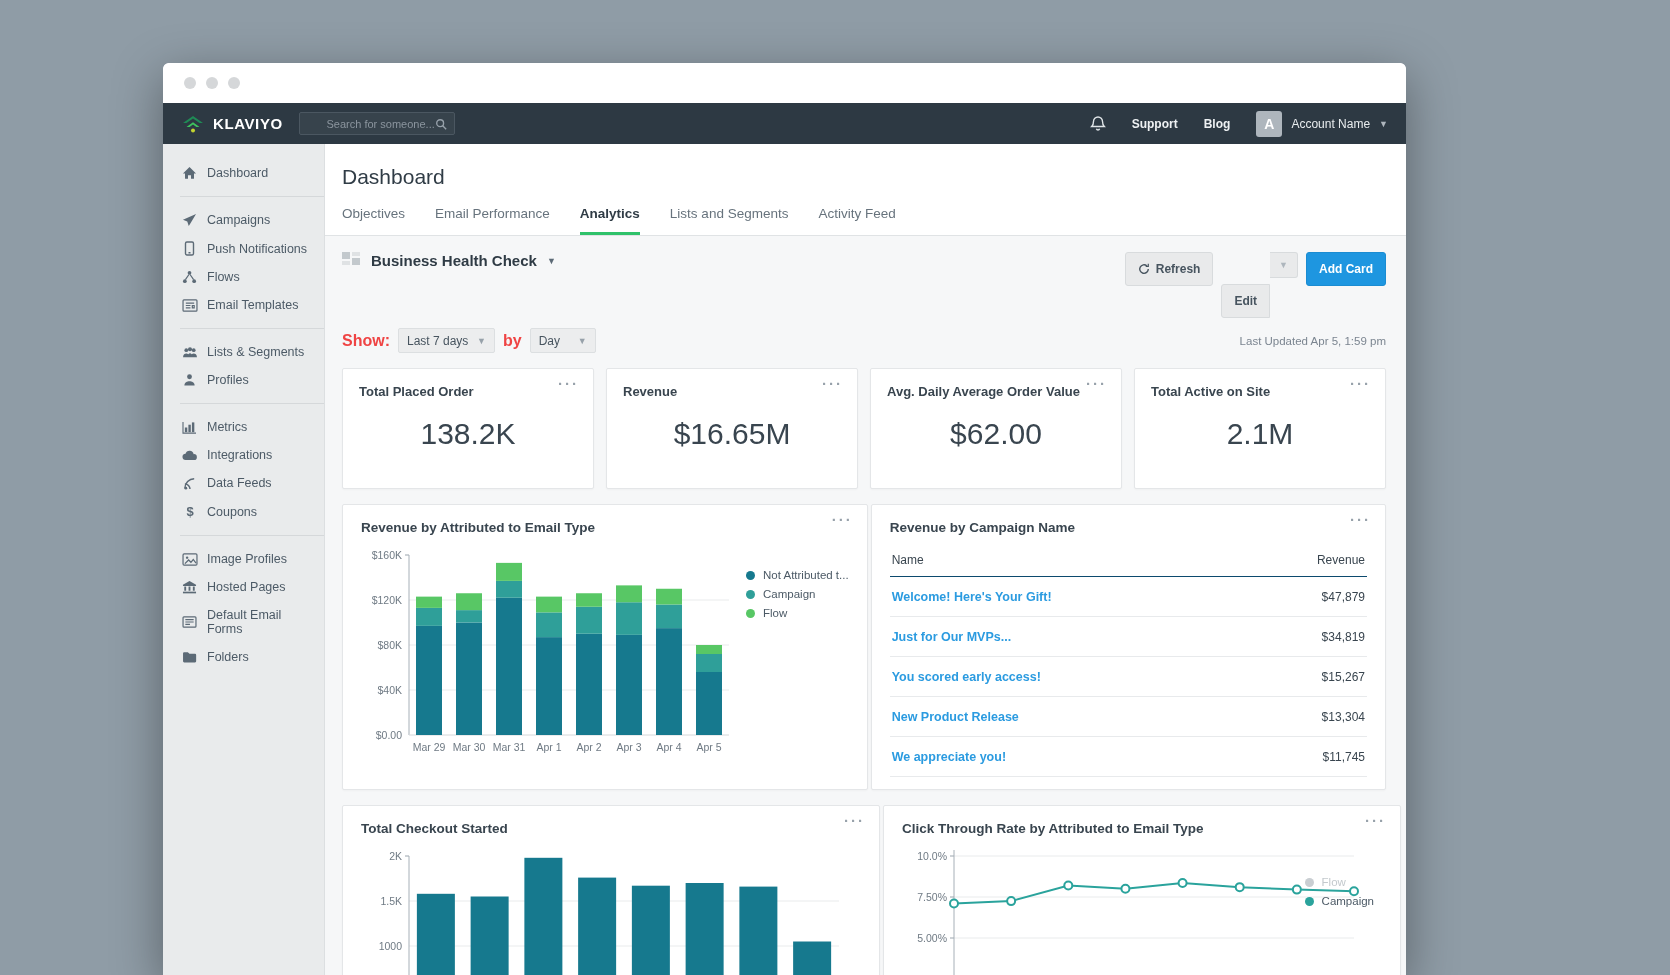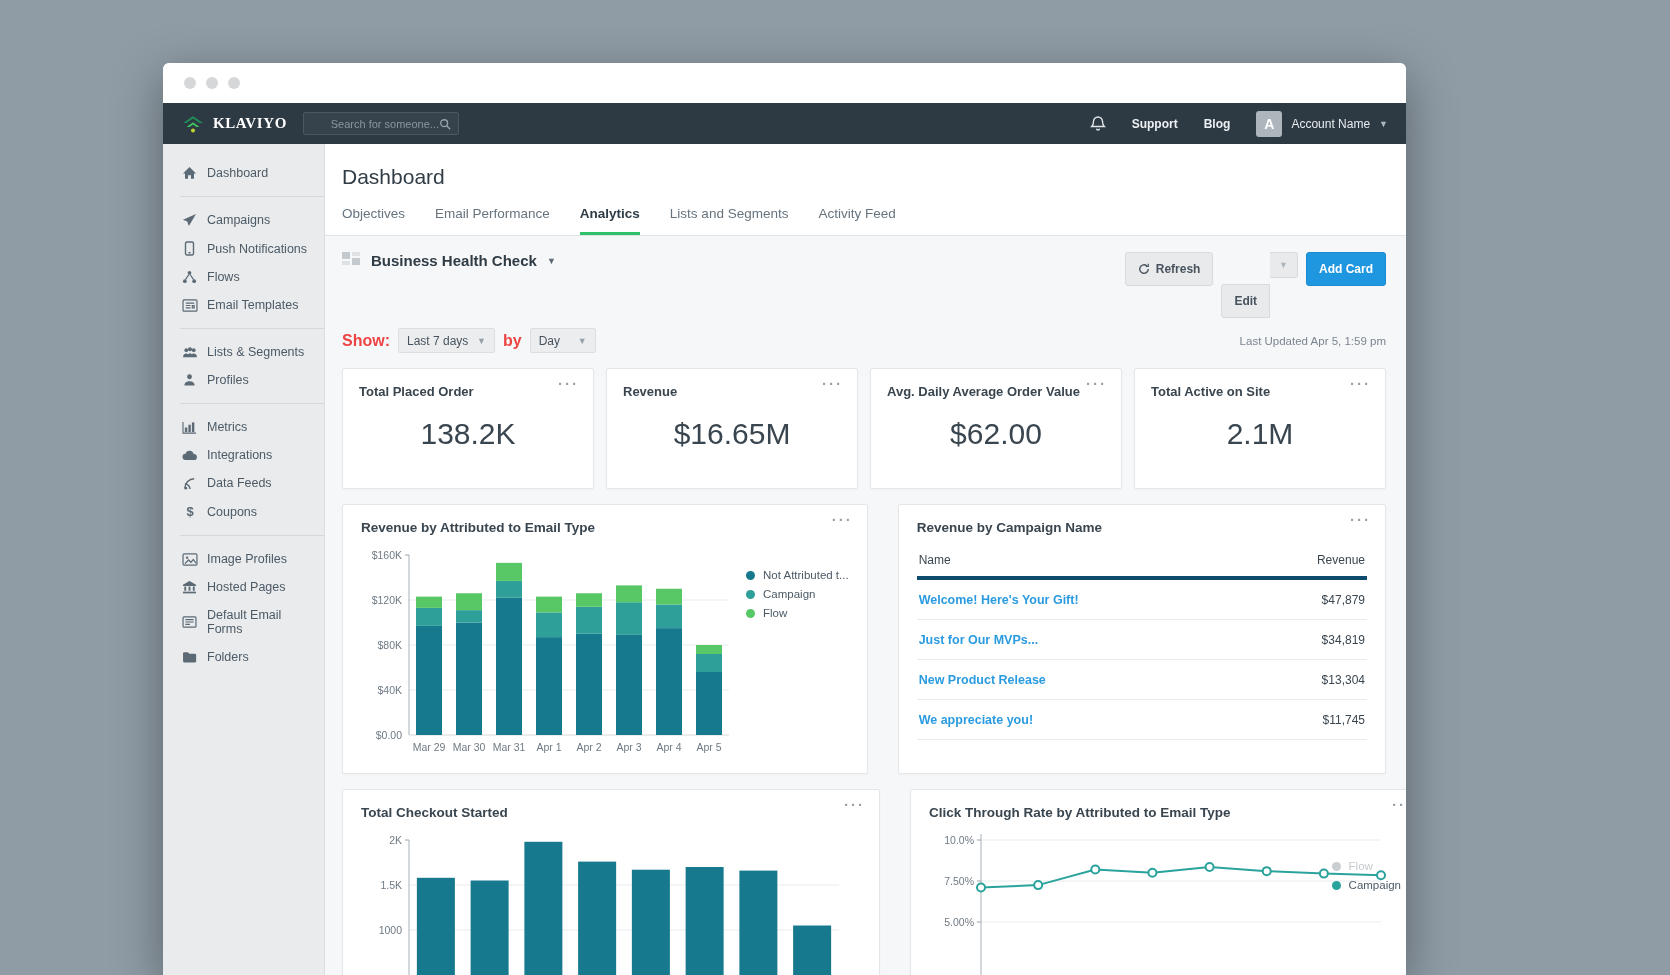--- a/index.html
+++ b/index.html
@@ -11,21 +11,21 @@
             box-shadow:0 14px 50px rgba(0,0,0,.38); display:flex; flex-direction:column; }
 
   
   .browser-bar { flex:0 0 40px; background:#fff; display:flex; align-items:center;
                  padding-left:21px; gap:10px; border-radius:6px 6px 0 0; }
   .browser-dot { width:12px; height:12px; border-radius:50%; background:#d5d7d9; }
 
   
   .topnav { flex:0 0 41px; background:#2d3943; display:flex; align-items:center; padding:0 18px; }
   .brand { display:flex; align-items:center; gap:8px; }
-  .brand-name { color:#fff; font-weight:700; font-size:15px; letter-spacing:.6px;font-family:Liberation Serif, serif; }
+  .brand-name { color:#fff; font-weight:700; font-size:15px; letter-spacing:.6px; }
   .search-box { margin-left:16px; width:156px; height:23px; border:1px solid #4b5761; border-radius:2px;
                 background:rgba(255,255,255,.05); display:flex; align-items:center; padding:0 7px; }
   .search-box input { flex:1; background:transparent; border:none; outline:none; color:#97a1aa;
                       font-size:11px; font-family:inherit; min-width:0;text-align:right; }
   .search-box input::placeholder { color:#8b959e; }
   .nav-right { margin-left:auto; display:flex; align-items:center; gap:26px; }
   .nav-link { color:#eef1f3; font-size:12px; font-weight:600; cursor:pointer; }
   .bell { color:#dfe4e7; display:flex; cursor:pointer; }
   .account { display:flex; align-items:center; gap:9px; cursor:pointer; }
   .avatar { width:26px; height:26px; border-radius:3px; background:#aeb6bd; color:#fff;
@@ -73,35 +73,35 @@
   .updated { margin-left:auto; font-size:11.5px; color:#7b8590; }
 
   .stats-grid { display:grid; grid-template-columns:repeat(4,1fr); gap:12px; margin-top:15px; }
   .card { background:#fff; border:1px solid #e4e6e8; border-radius:2px; box-shadow:0 1px 2px rgba(0,0,0,.03); }
   .stat-card { height:121px; position:relative; }
   .stat-title { position:absolute; left:16px; top:15px; font-size:13px; font-weight:700; color:#39454f; }
   .dots { position:absolute; right:14px; top:6px; color:#97a1aa; font-size:15px; font-weight:700;
           letter-spacing:2px; cursor:pointer; }
   .stat-value { position:absolute; left:0; right:0; top:48px; text-align:center; font-size:30px; color:#39454f; }
 
-  .charts-grid { display:grid; grid-template-columns:1fr 1fr; gap:30px; margin-top:15px; }
+  .charts-grid { display:grid; grid-template-columns:1fr 1fr; gap:3px; margin-top:15px; }
   .chart-card { position:relative; padding:15px 18px 12px 18px; }
   .chart-title { font-size:13.5px; font-weight:700; color:#39454f; }
   .chart-body { display:flex; margin-top:8px; }
   .legend { margin-top:26px; margin-left:6px; }
   .legend-item { display:flex; align-items:center; gap:8px; margin-bottom:7px;
                  font-size:11.5px; color:#4c5a66; cursor:pointer; white-space:nowrap;padding-left:7px; }
   .legend-dot { width:9px; height:9px; border-radius:50%; flex:0 0 9px; }
   .legend-item.muted { color:#c3c9cd; }
   .legend-overlay { position:absolute; right:26px; top:44px; }
 
   
   .tbl { margin-top:10px; }
   .tbl-head { display:flex; justify-content:space-between; padding:8px 2px 9px 2px;
-              font-size:12px; color:#39454f; border-bottom:4px solid #0c4a6e; }
+              font-size:12px; color:#39454f; border-bottom:1px solid #0c4a6e; }
   .tbl-row { display:flex; justify-content:space-between; align-items:center; height:40px;
              border-bottom:1px solid #e8eaec; padding:0 2px; }
   .tbl-link { font-size:12.5px; color:#2b9be0; font-weight:600; cursor:pointer; }
   .tbl-val { font-size:12px; color:#39454f; }
 
   svg text { font-family:"Liberation Sans",sans-serif; }
 </style>
 </head>
 <body>
 
@@ -463,20 +463,24 @@
                 </div>
                 <div class="tbl-row">
                   <span class="tbl-link">Welcome! Here's Your Gift!</span>
                   <span class="tbl-val">$47,879</span>
                 </div>
                 <div class="tbl-row">
                   <span class="tbl-link">Just for Our MVPs...</span>
                   <span class="tbl-val">$34,819</span>
                 </div>
                 <div class="tbl-row">
+                  <span class="tbl-link">You scored early access!</span>
+                  <span class="tbl-val">$15,267</span>
+                </div>
+                <div class="tbl-row">
                   <span class="tbl-link">New Product Release</span>
                   <span class="tbl-val">$13,304</span>
                 </div>
                 <div class="tbl-row">
                   <span class="tbl-link">We appreciate you!</span>
                   <span class="tbl-val">$11,745</span>
                 </div>
               </div>
           </div>
         </div>

